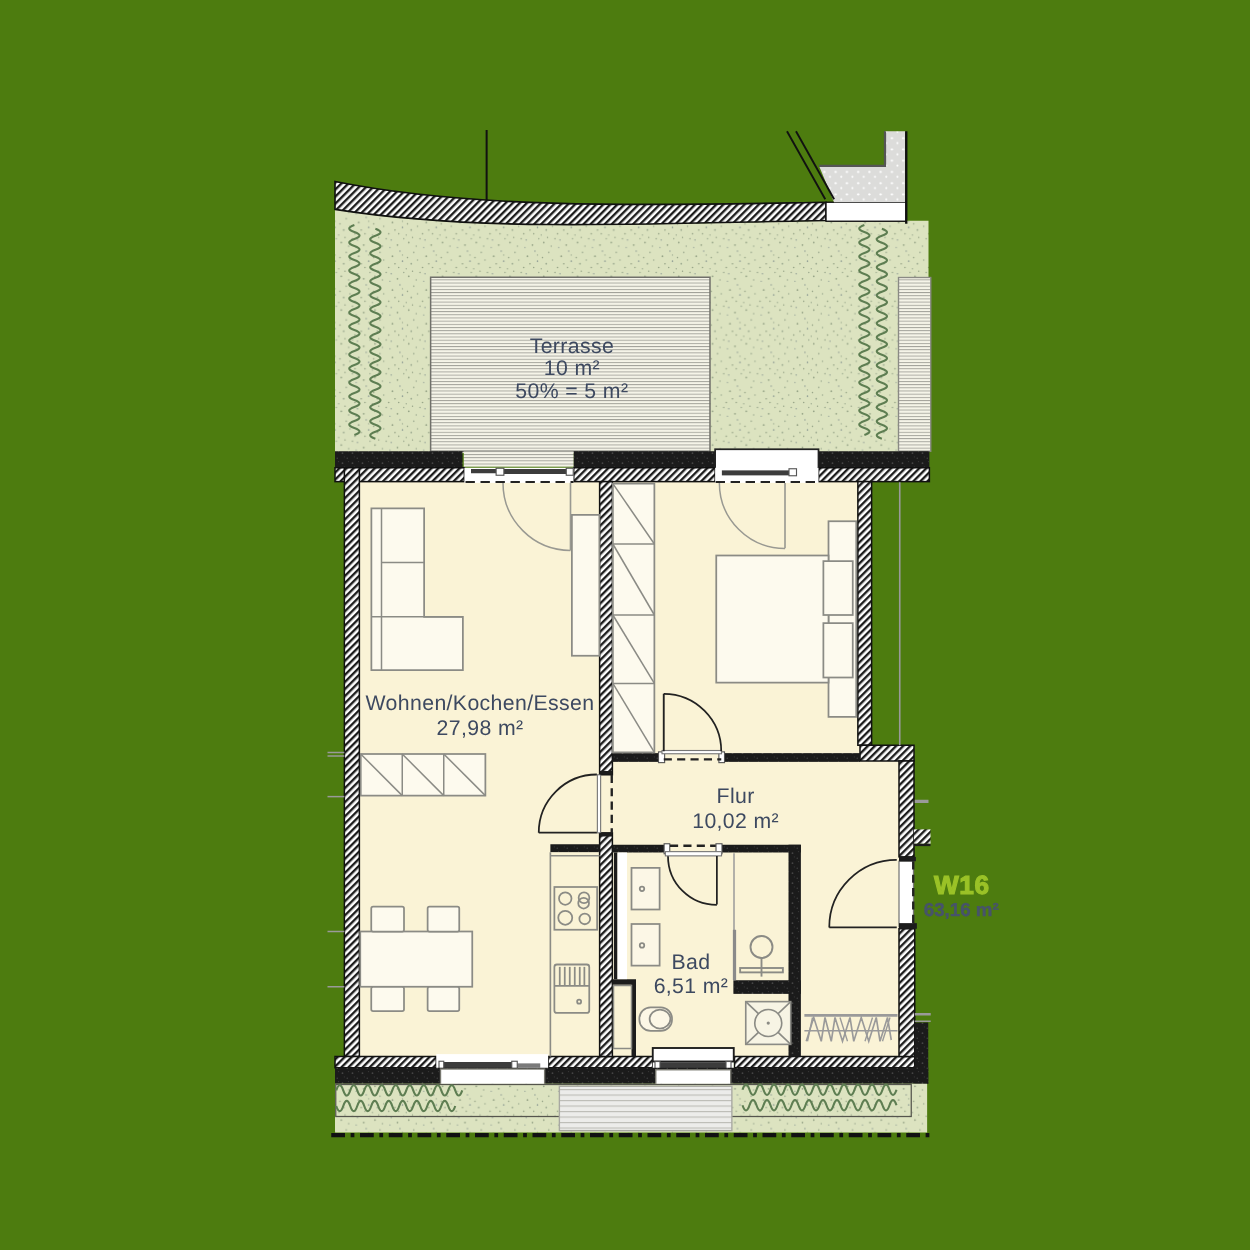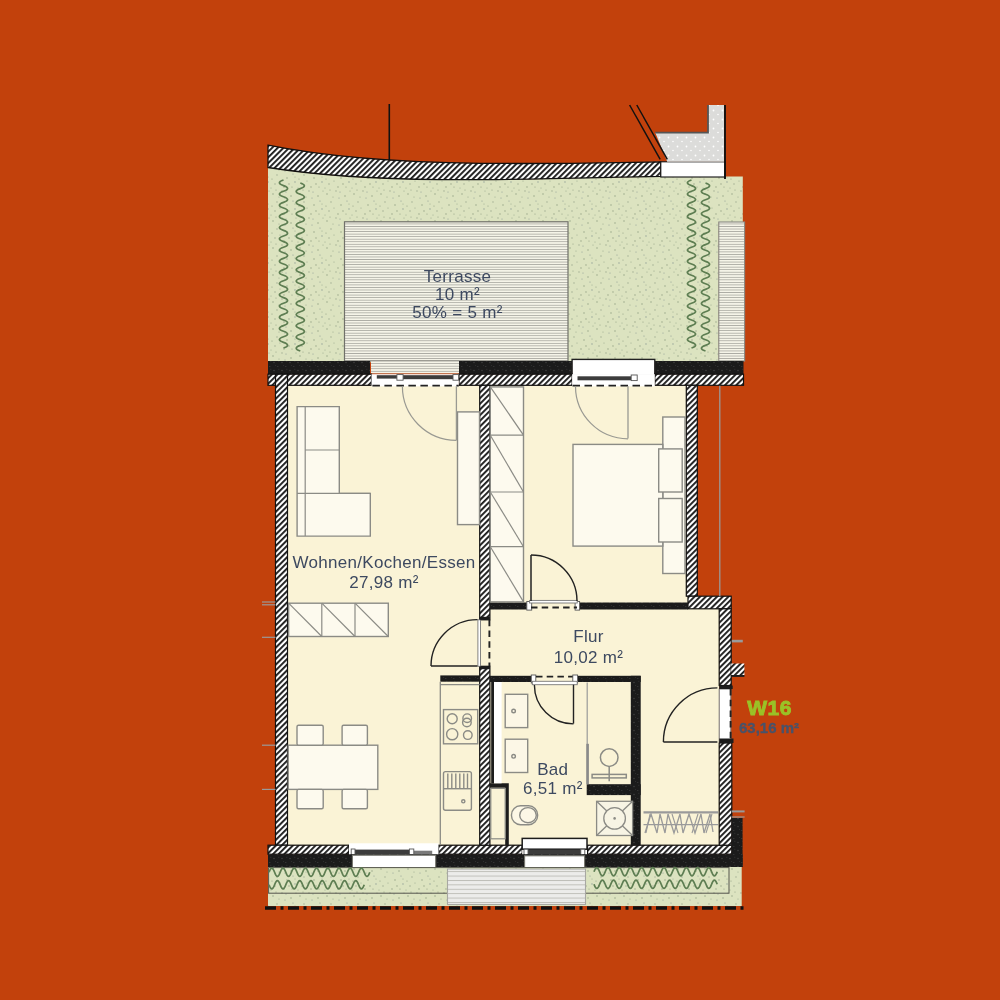--- a/index.html
+++ b/index.html
@@ -1,16 +1,16 @@
 <!DOCTYPE html>
 <html><head>
 <meta charset="utf-8">
 <style>
   html,body{margin:0;padding:0;background:#ffffff;}
-  #stage{width:1000px;height:1000px;position:relative;background:#c2410c;overflow:hidden;}
+  #stage{width:1000px;height:1000px;position:relative;background:#4d7c0f;overflow:hidden;}
   svg{position:absolute;left:0;top:0;}
   text{font-family:"Liberation Sans",sans-serif;}
 </style>
 </head>
 <body>
 <div id="stage">
 <svg width="1000" height="1000" viewBox="0 0 1000 1000">
 <defs>
   <pattern id="hatch" width="4.0" height="4.0" patternUnits="userSpaceOnUse" patternTransform="rotate(45)">
     <rect width="4.0" height="4.0" fill="#ffffff"></rect>

